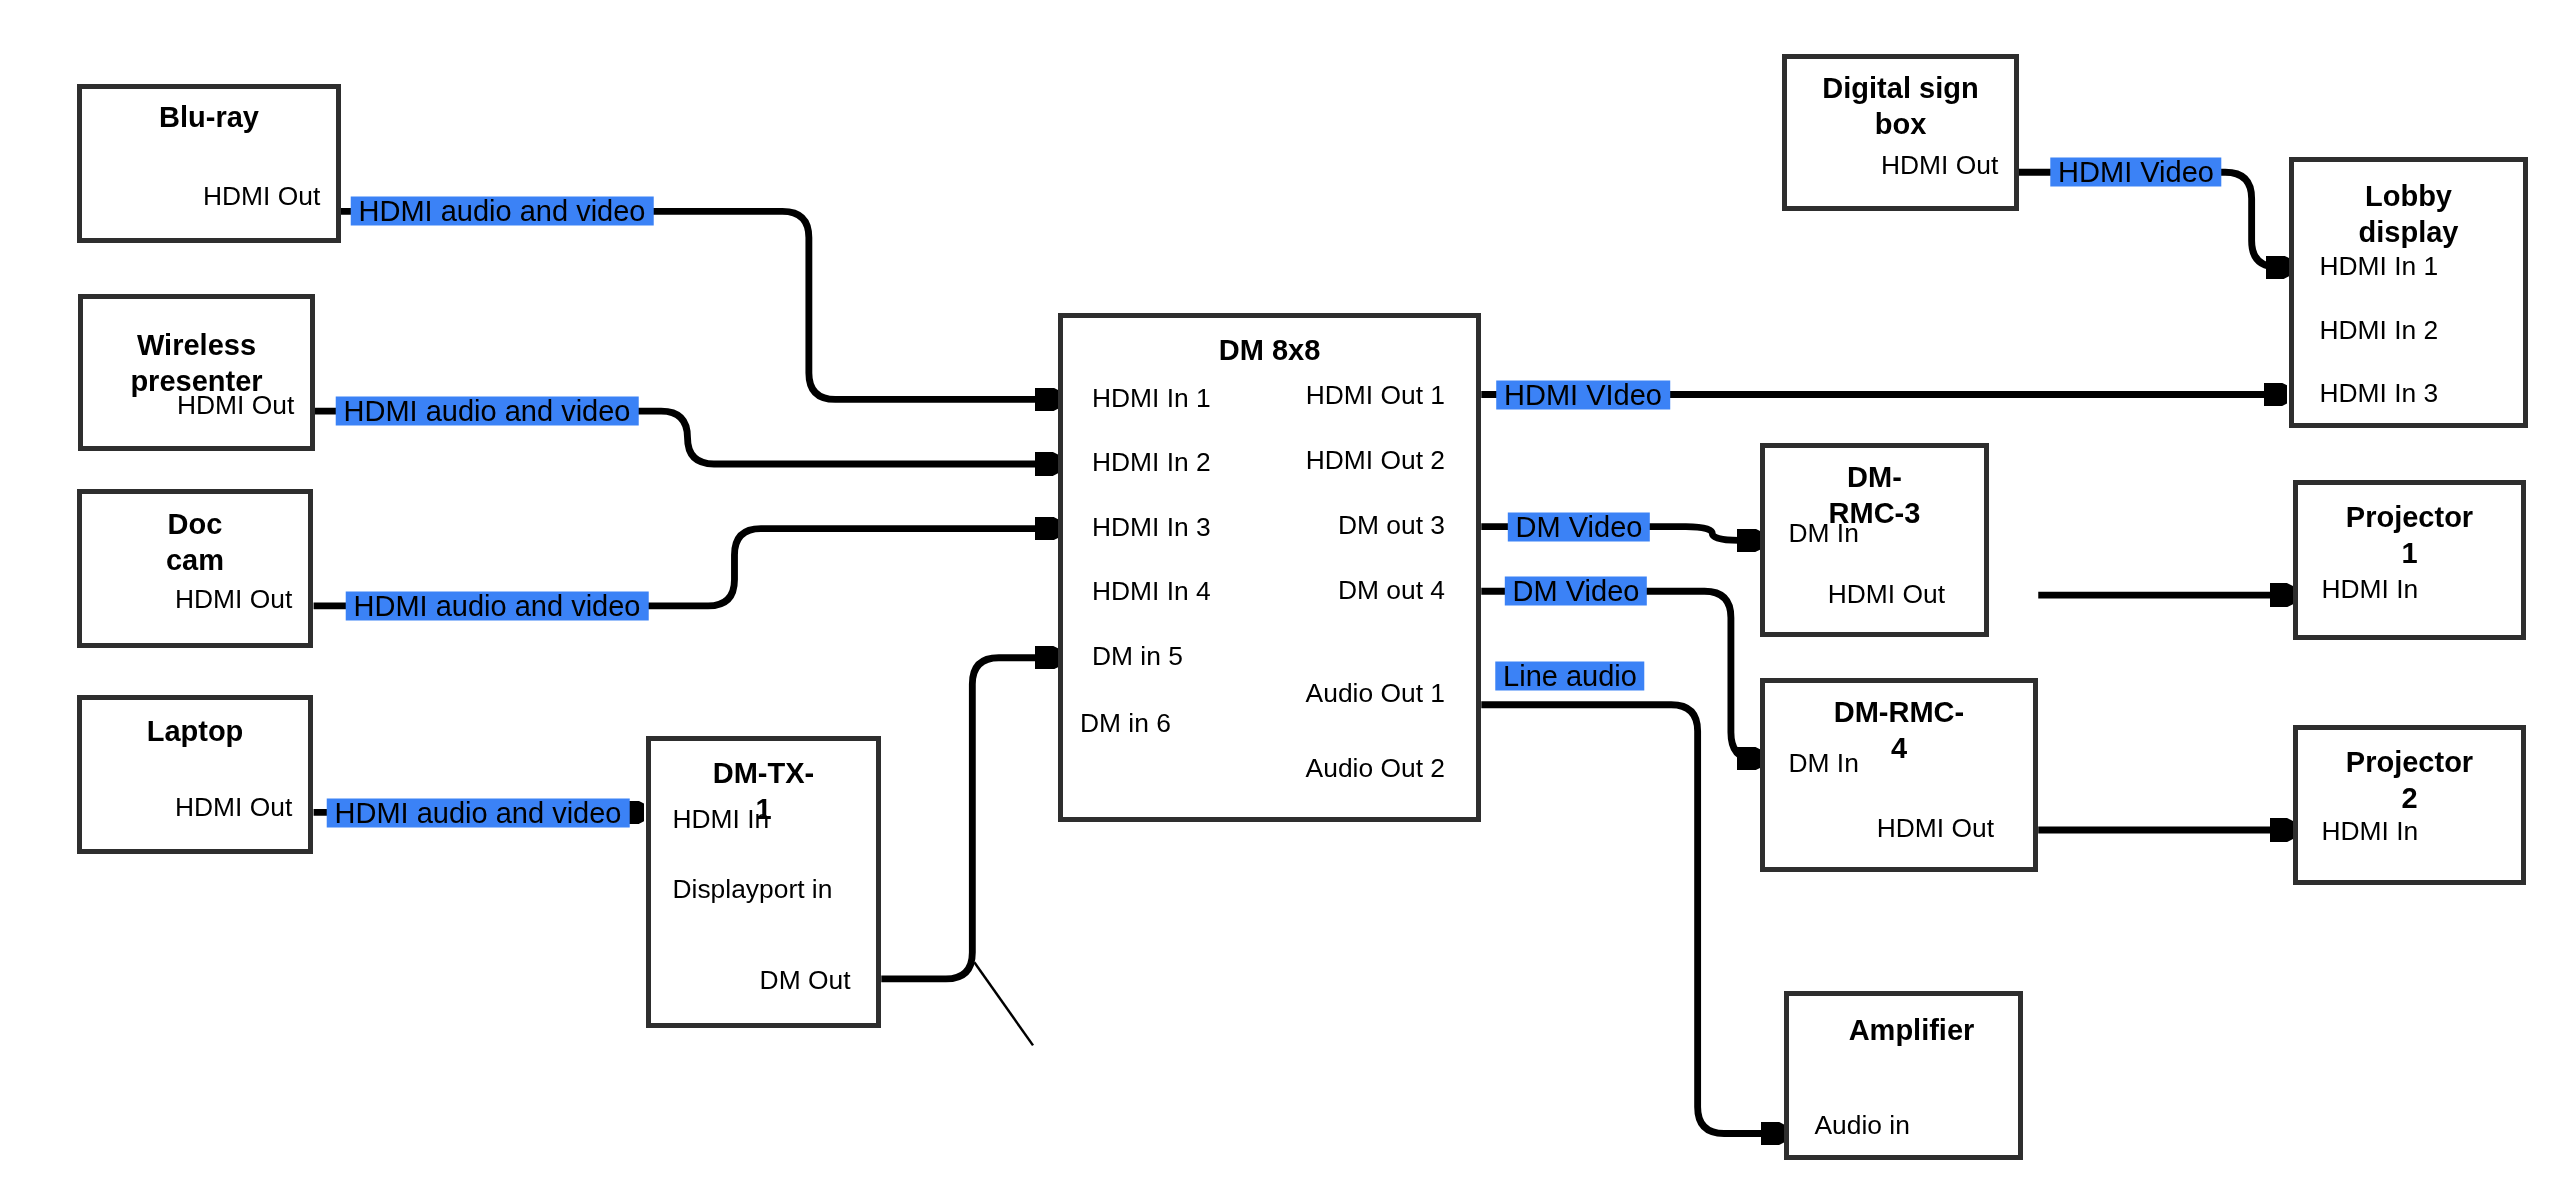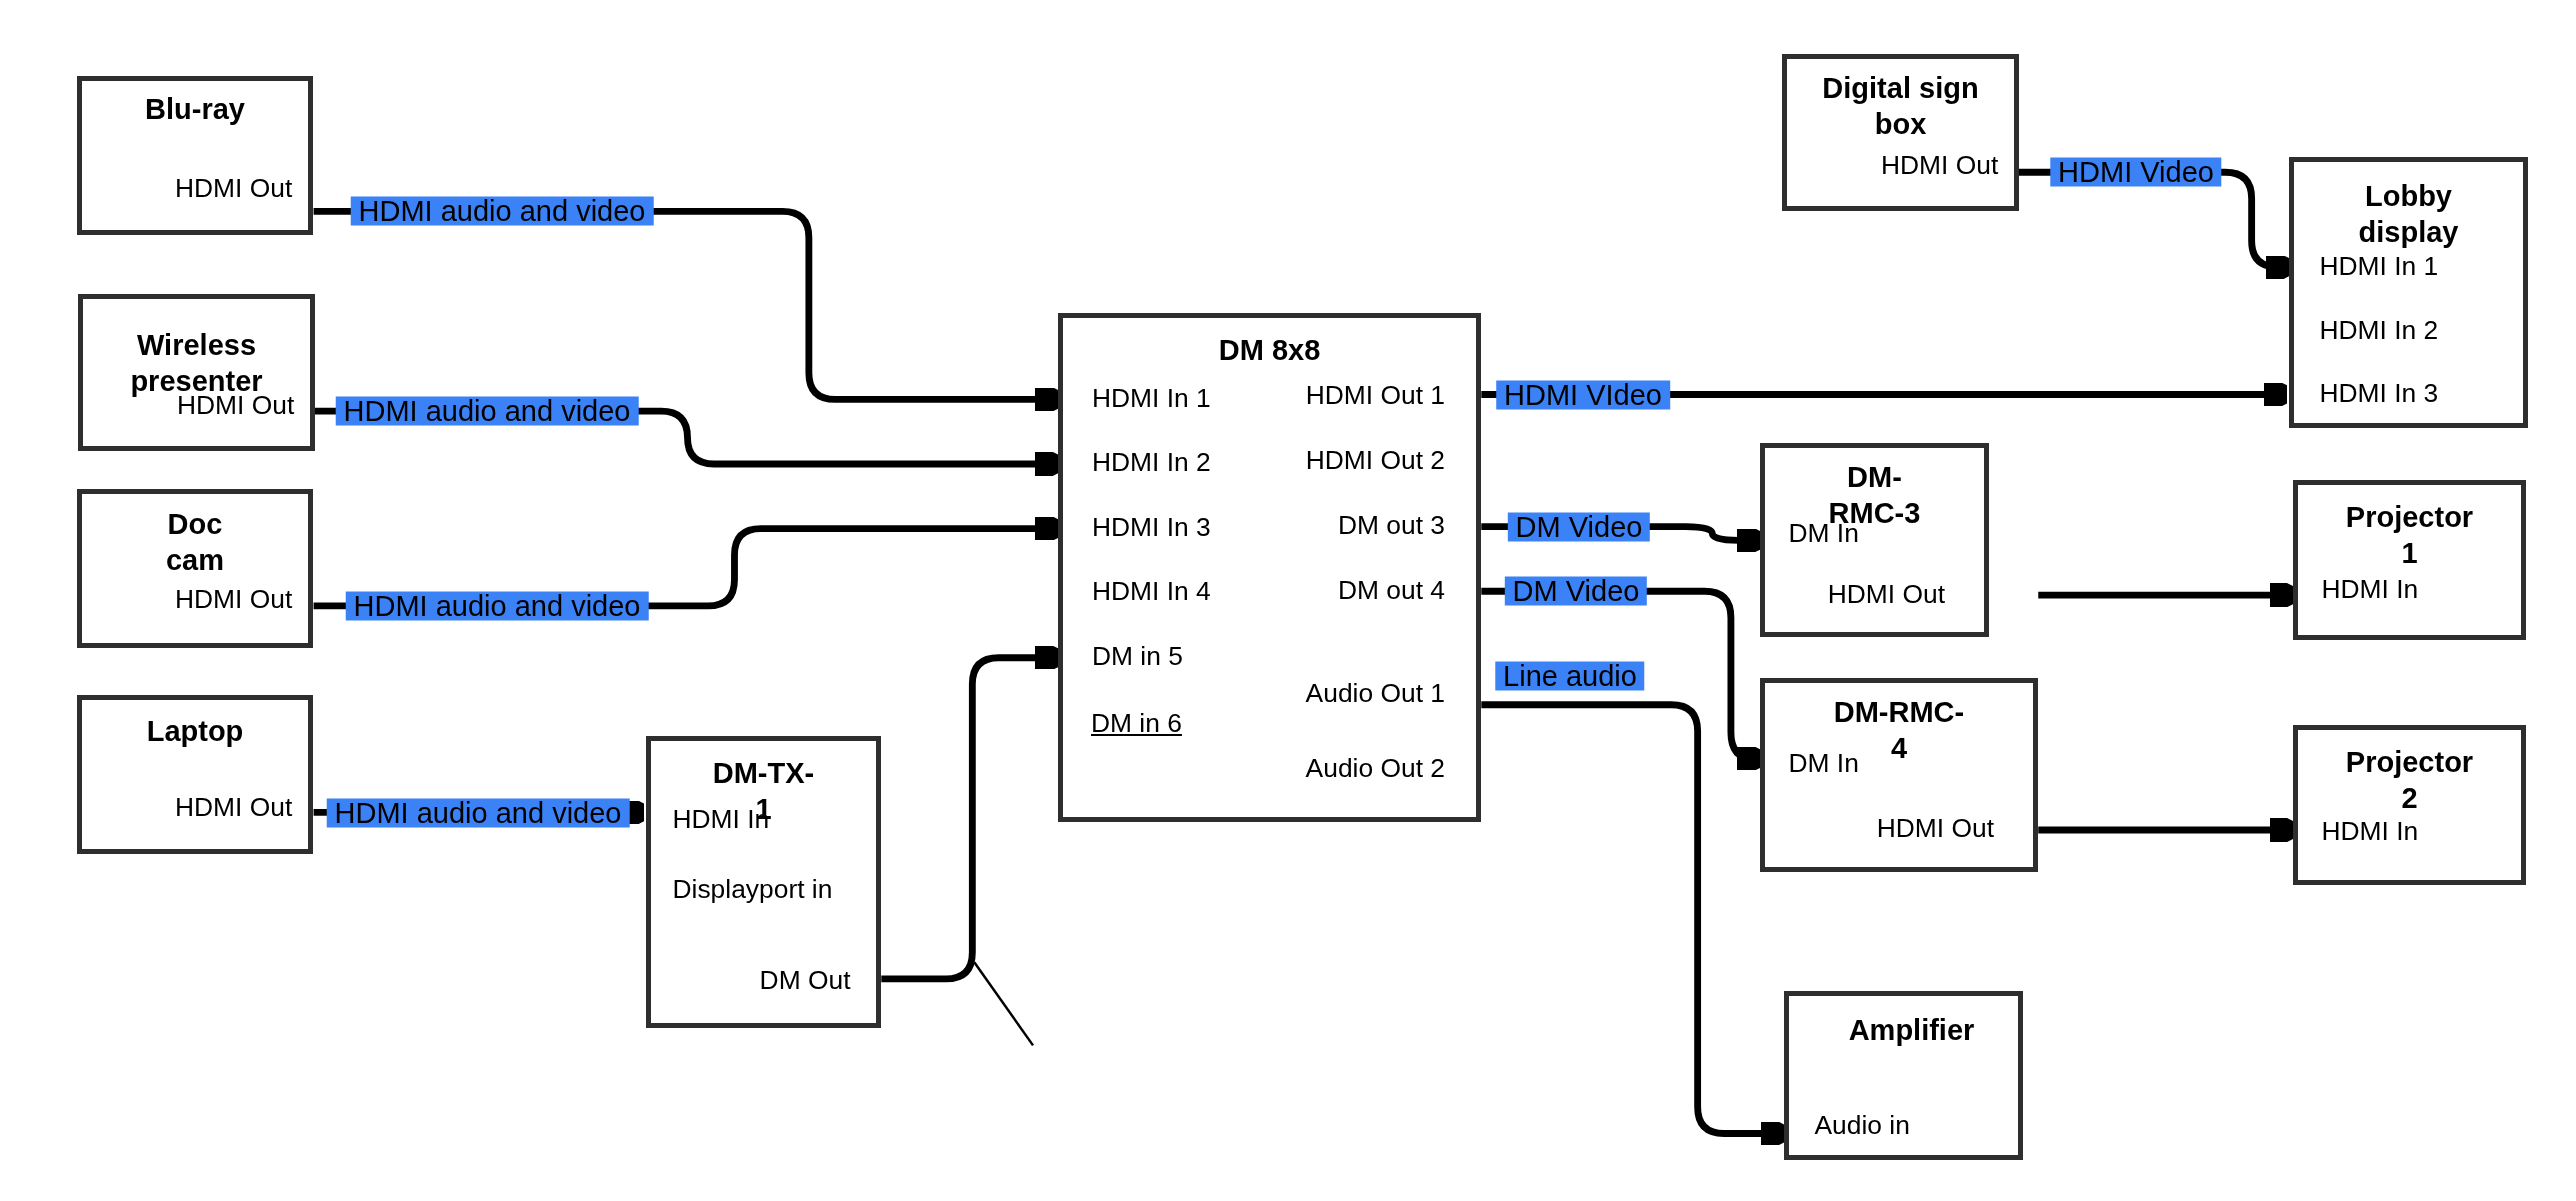--- a/index.html
+++ b/index.html
@@ -69,21 +69,21 @@
     <path d="M 1513 403 H 2329" marker-end="url(#arrow)"></path>
     <path d="M 2062 176 H 2273 Q 2300 176 2300 203 V 246 Q 2300 273 2327 273 H 2331" marker-end="url(#arrow)"></path>
     <path d="M 1513 538 H 1722 Q 1749 538 1749 545 Q 1749 552 1776 552 H 1791" marker-end="url(#arrow)"></path>
     <path d="M 1513 604 H 1741 Q 1768 604 1768 631 V 748 Q 1768 775 1791 775" marker-end="url(#arrow)"></path>
     <path d="M 1513 720 H 1707 Q 1734 720 1734 747 V 1131 Q 1734 1158 1761 1158 H 1815" marker-end="url(#arrow)"></path>
     <path d="M 2082 608 H 2335" marker-end="url(#arrow)"></path>
     <path d="M 2082 848 H 2335" marker-end="url(#arrow)"></path>
     <path class="thin" d="M 995 983 L 1055 1068"></path>
   </svg>
 
-  <div class="node" style="left:77px;top:76px;width:236px;height:159px;padding-left:44px;">
+  <div class="node" style="left:77px;top:84px;width:264px;height:159px;padding-left:44px;">
     <div class="title" style="top:9.8px;">Blu-ray</div>
     <div class="port" style="top:92px;right:15.7px;">HDMI Out</div>
   </div>
 
   <div class="node" style="left:78px;top:294px;width:237px;height:157px;">
     <div class="title" style="top:28px;width:196px;">Wireless presenter</div>
     <div class="port" style="top:91px;right:15.7px;">HDMI Out</div>
   </div>
 
   <div class="node" style="left:77px;top:489px;width:236px;height:159px;">
@@ -103,21 +103,21 @@
     <div class="port" style="top:224px;right:25.5px;">DM Out</div>
   </div>
 
   <div class="node" style="left:1058px;top:313px;width:423px;height:509px;">
     <div class="title" style="top:13.7px;">DM 8x8</div>
     <div class="port" style="top:65px;left:29px;">HDMI In 1</div>
     <div class="port" style="top:129px;left:29px;">HDMI In 2</div>
     <div class="port" style="top:194px;left:29px;">HDMI In 3</div>
     <div class="port" style="top:258px;left:29px;">HDMI In 4</div>
     <div class="port" style="top:323px;left:29px;">DM in 5</div>
-    <div class="port" style="top:390px;left:28px;text-decoration:underline;">DM in 6</div>
+    <div class="port" style="top:390px;left:17px;">DM in 6</div>
     <div class="port" style="top:62px;right:31px;">HDMI Out 1</div>
     <div class="port" style="top:127px;right:31px;">HDMI Out 2</div>
     <div class="port" style="top:192px;right:31px;">DM out 3</div>
     <div class="port" style="top:257px;right:31px;">DM out 4</div>
     <div class="port" style="top:360px;right:31px;margin-left:32px;">Audio Out 1</div>
     <div class="port" style="top:435px;right:31px;">Audio Out 2</div>
   </div>
 
   <div class="node" style="left:1782px;top:54px;width:237px;height:157px;">
     <div class="title" style="top:10.8px;width:176px;">Digital sign box</div>

